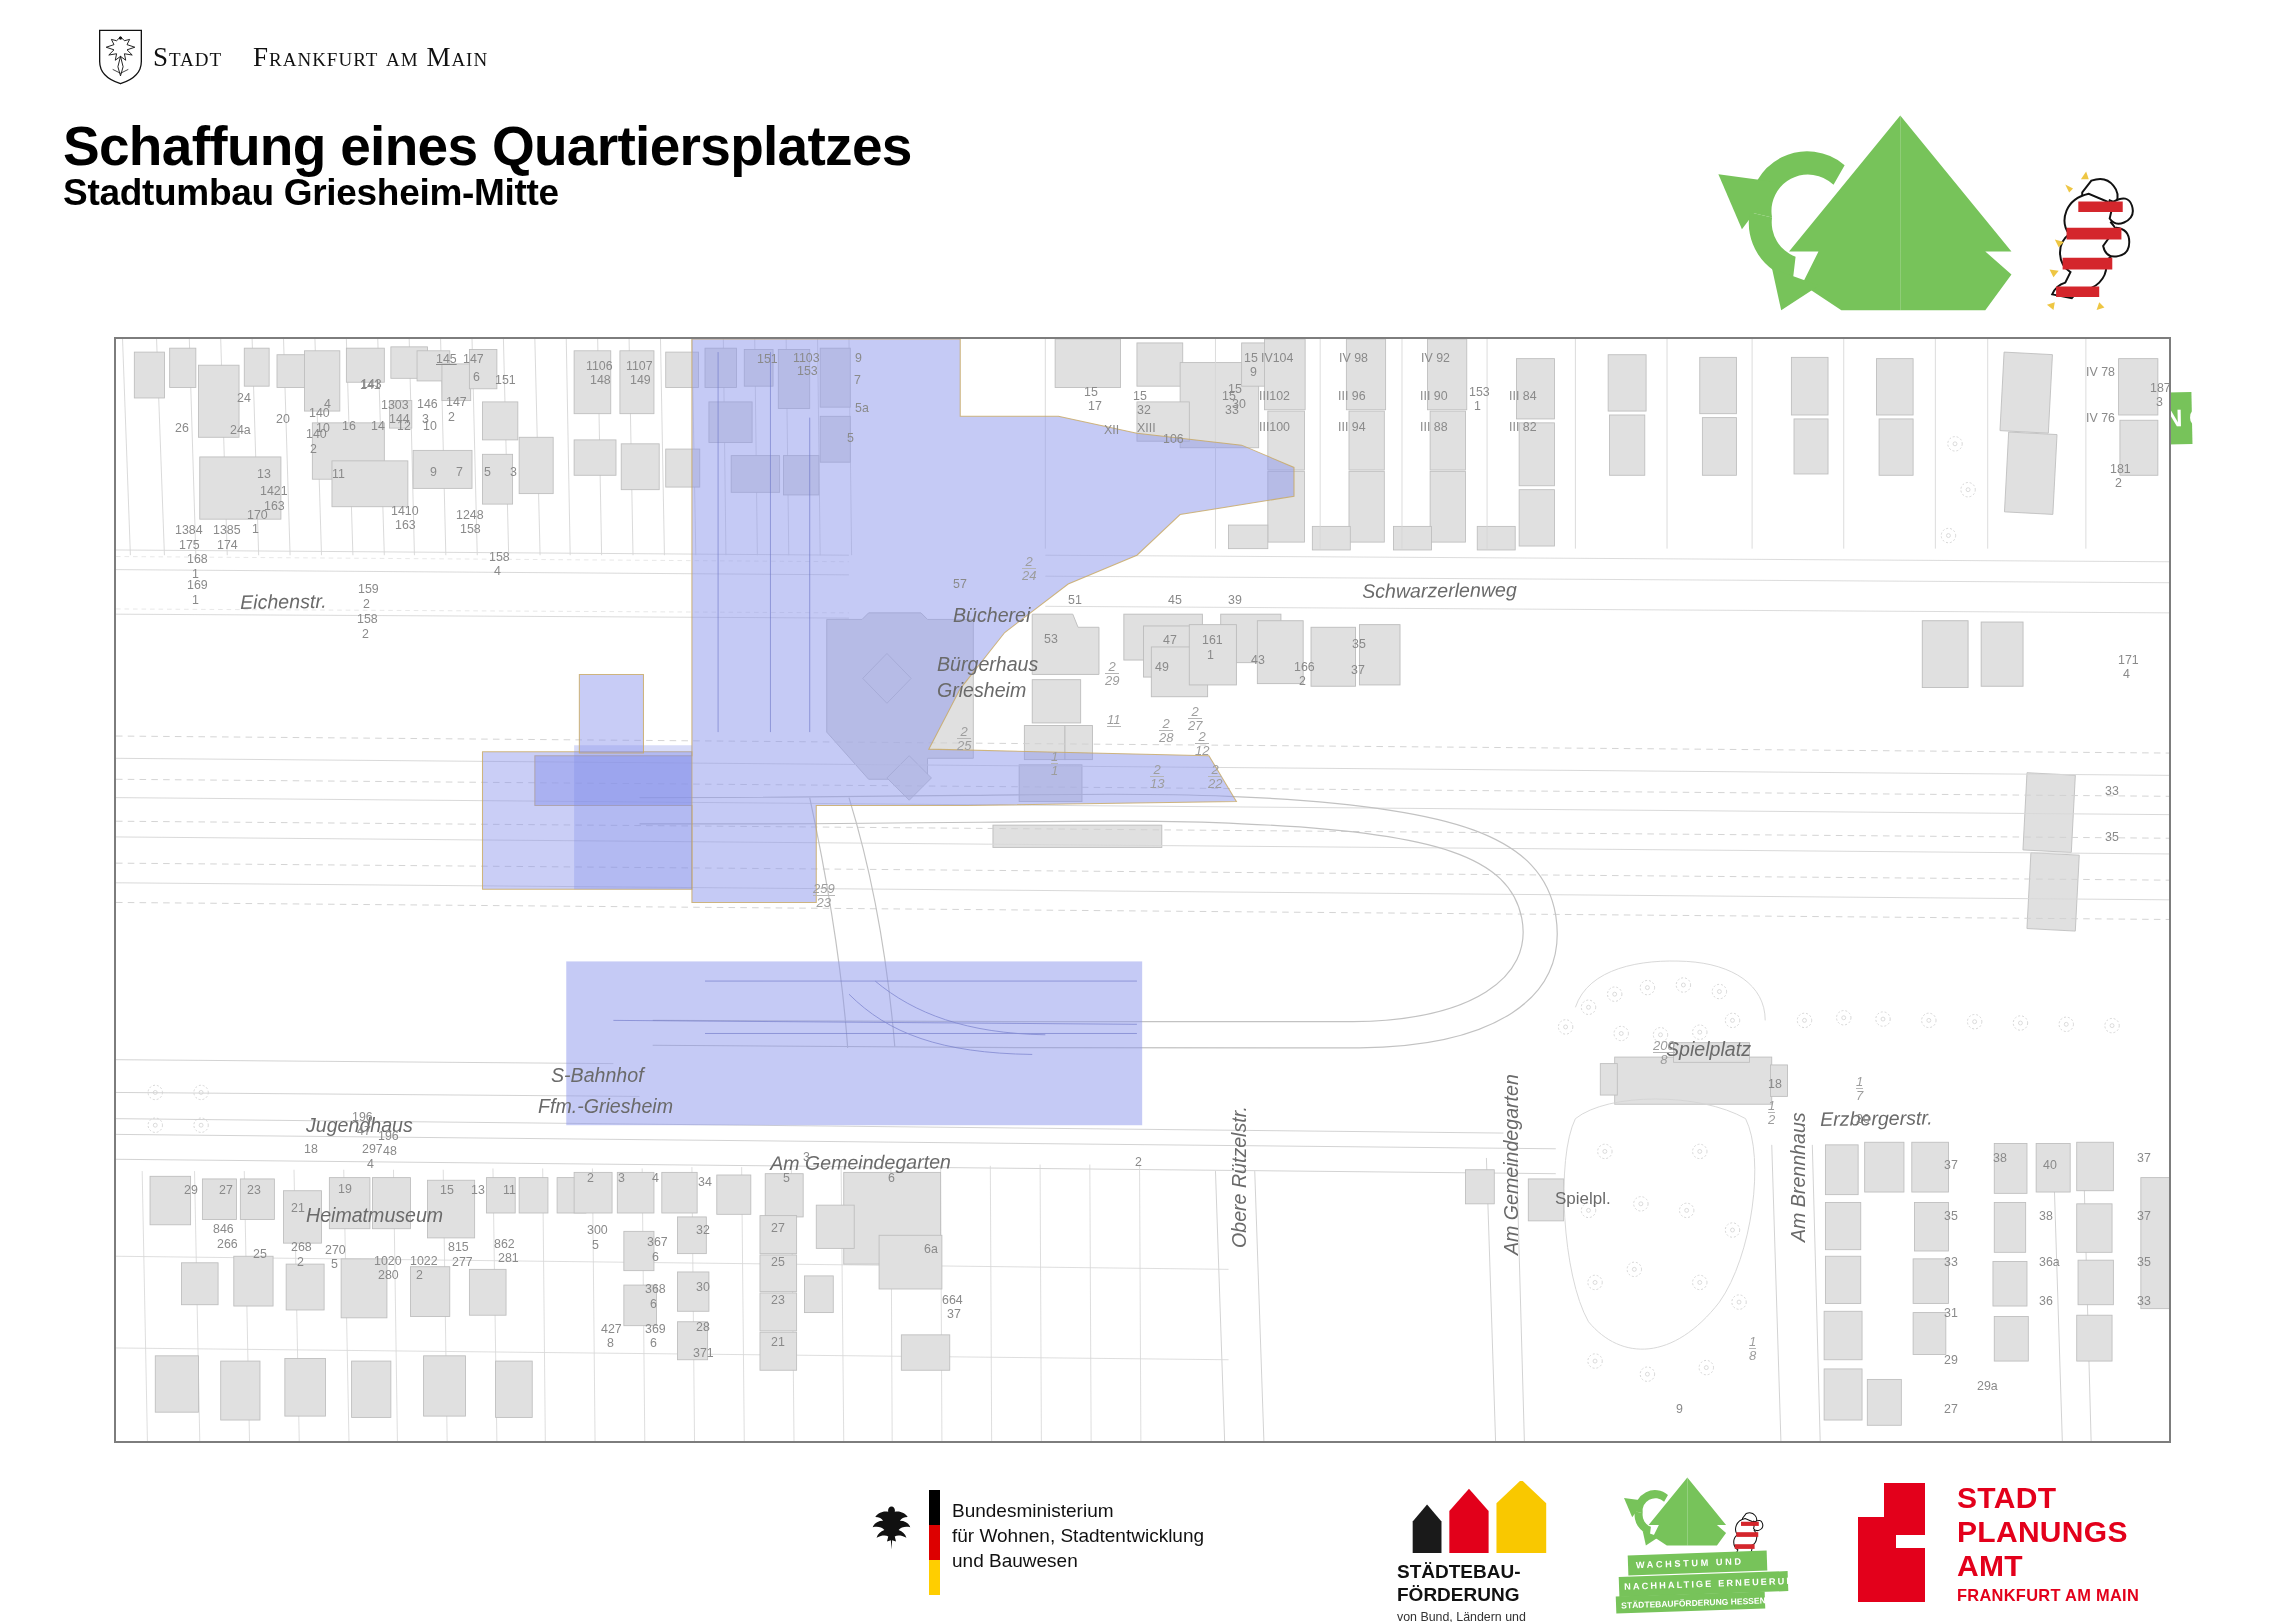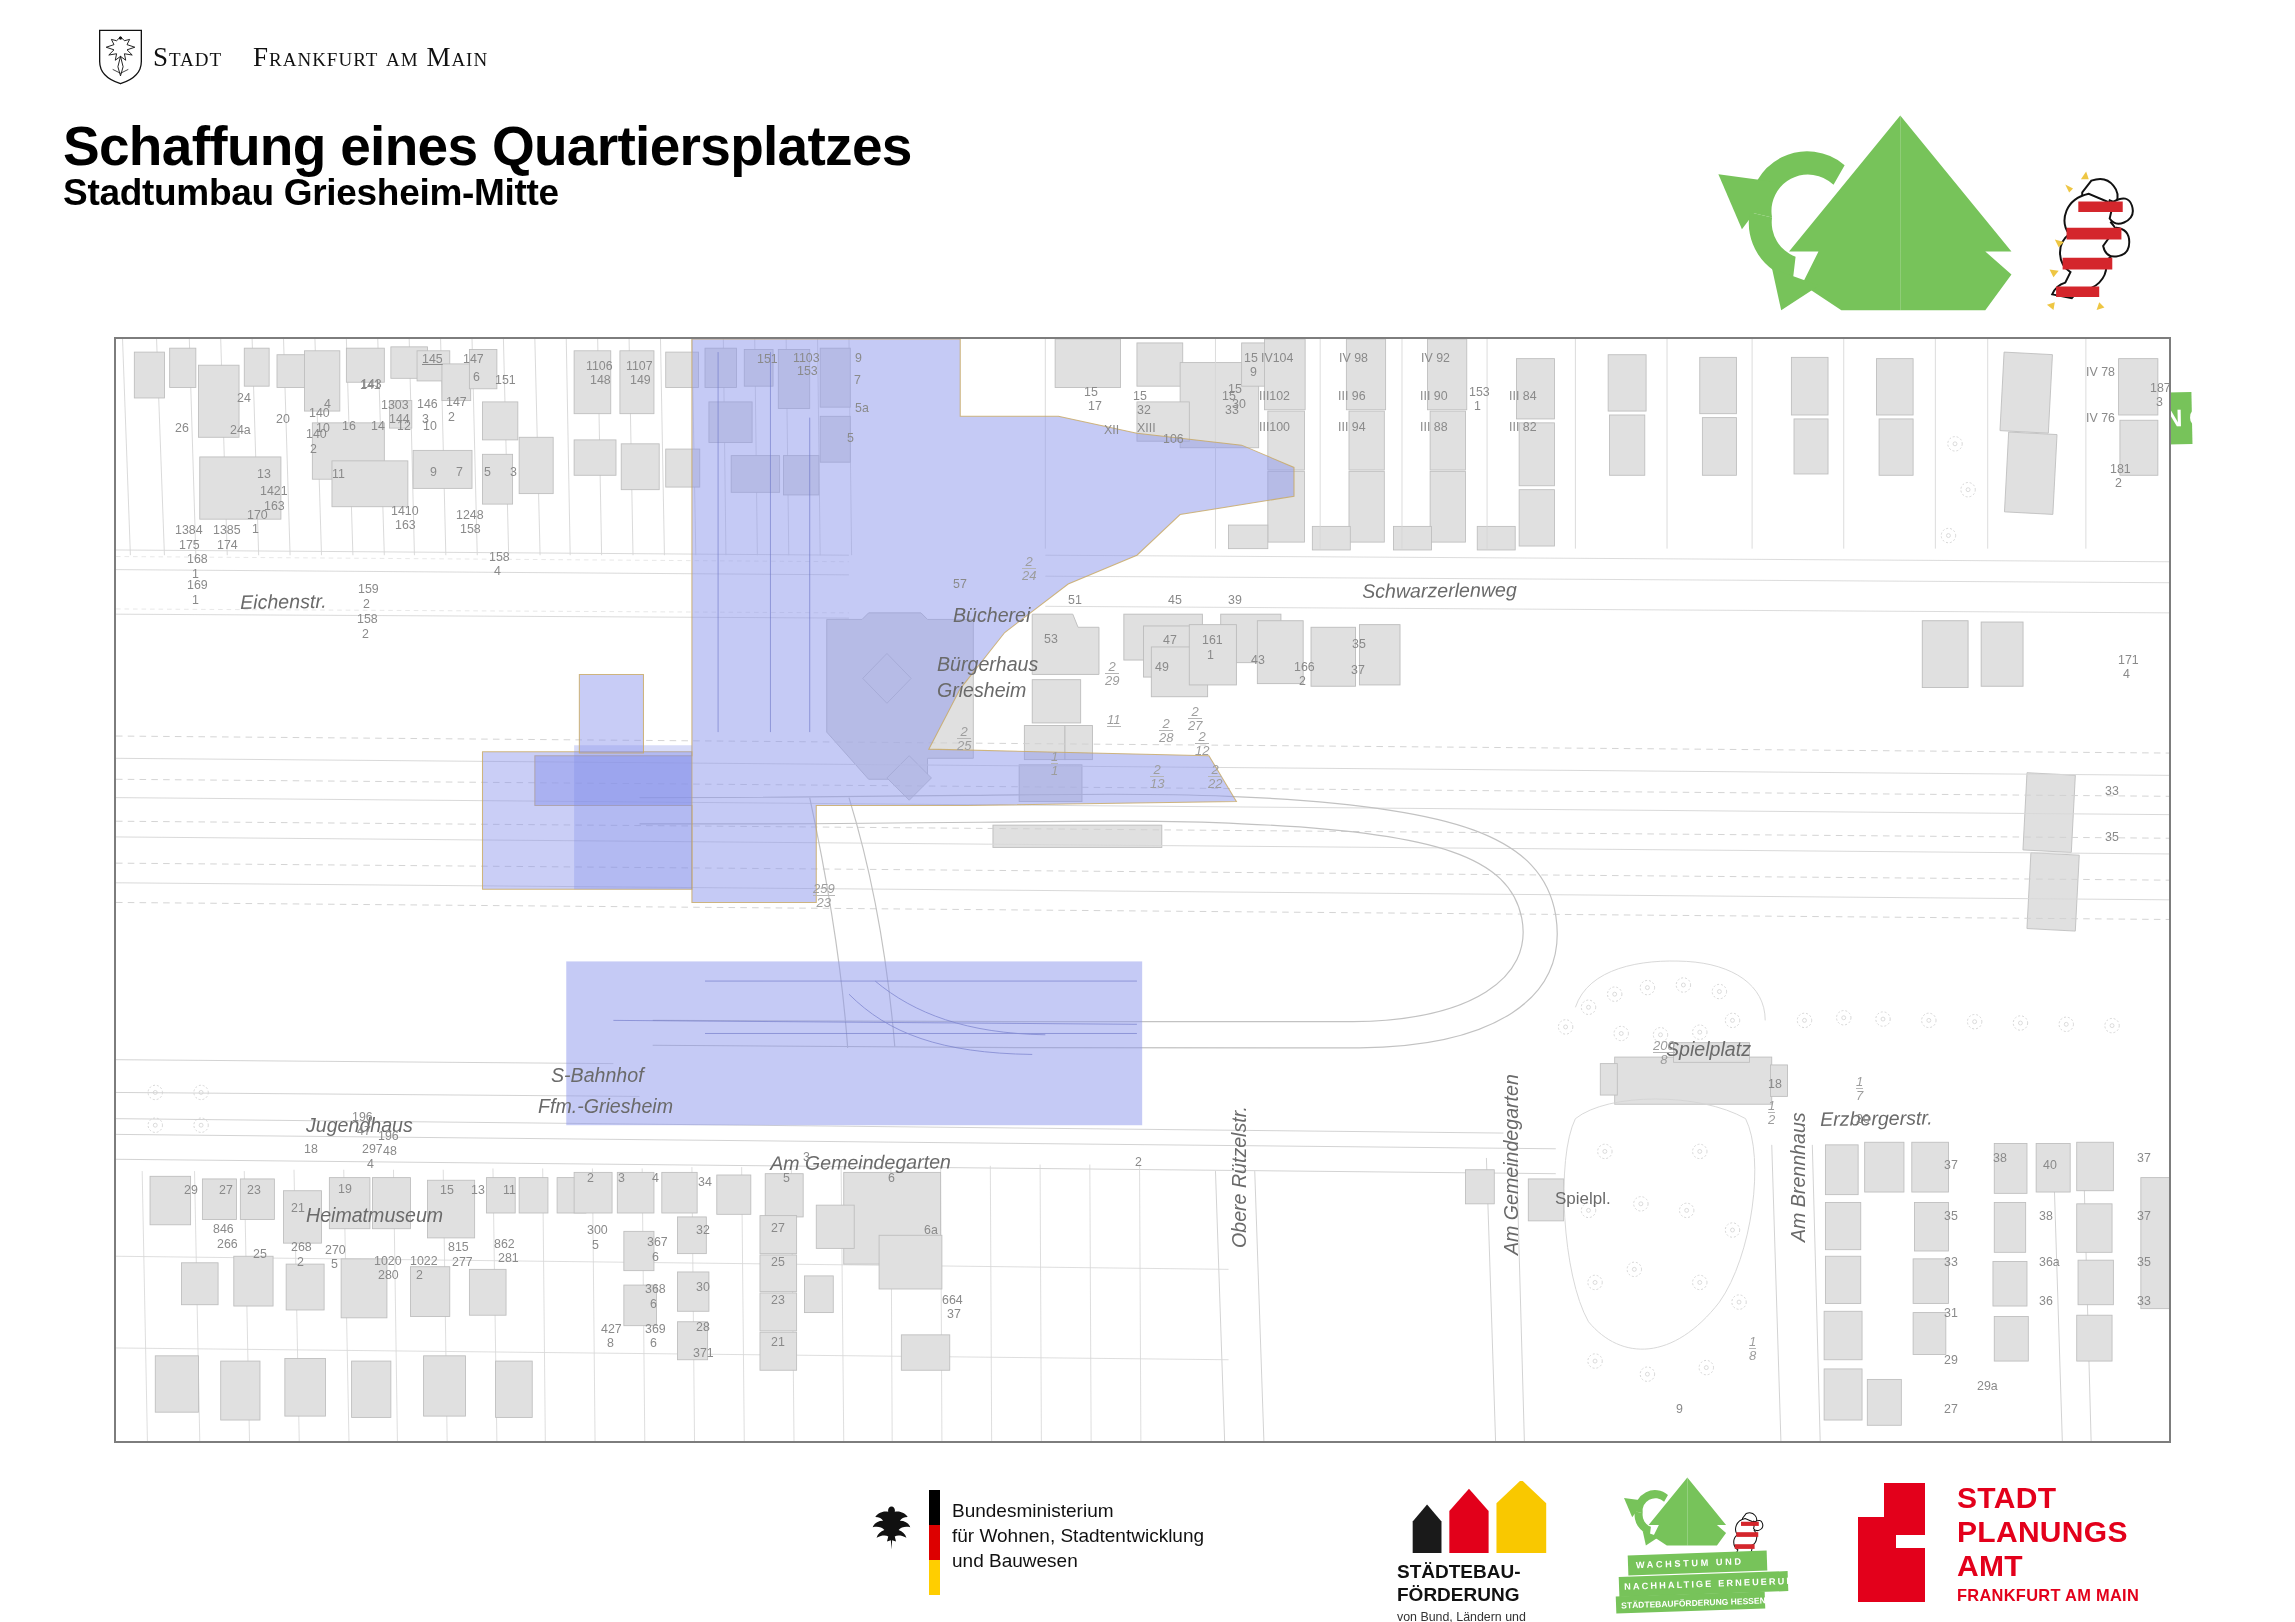--- a/index.html
+++ b/index.html
@@ -549,21 +549,21 @@
       <div class="maplabel poi" style="left: 821px; top: 340px;">Griesheim</div>
       <div class="maplabel poi" style="left: 435px; top: 725px;">S-Bahnhof</div>
       <div class="maplabel poi" style="left: 422px; top: 756px;">Ffm.-Griesheim</div>
       <div class="maplabel poi" style="left: 190px; top: 775px;">Jugendhaus</div>
       <div class="maplabel poi" style="left: 190px; top: 865px;">Heimatmuseum</div>
       <div class="maplabel poi" style="left: 1550px; top: 699px;">Spielplatz</div>
       <div class="maplabel poi-sm" style="left: 1439px; top: 850px;">Spielpl.</div>
     </div>
   <div id="num-labels">
       <div class="maplabel hnum" style="left: 121px; top: 52px;">24</div>
-      <div class="maplabel hnum" style="left: 306px; top: 13px; text-decoration: underline;">145</div>
+      <div class="maplabel hnum" style="left: 320px; top: 13px; text-decoration: underline;">145</div>
       <div class="maplabel hnum" style="left: 347px; top: 13px;">147</div>
       <div class="maplabel hnum" style="left: 357px; top: 31px;">6</div>
       <div class="maplabel hnum" style="left: 379px; top: 34px;">151</div>
       <div class="maplabel hnum" style="left: 203px; top: 39px; margin-left: 41px;">141</div>
       <div class="maplabel hnum" style="left: 245px; top: 38px;">143</div>
       <div class="maplabel hnum" style="left: 208px; top: 58px;">4</div>
       <div class="maplabel hnum" style="left: 265px; top: 59px;">1303</div>
       <div class="maplabel hnum" style="left: 273px; top: 73px;">144</div>
       <div class="maplabel hnum" style="left: 301px; top: 58px;">146</div>
       <div class="maplabel hnum" style="left: 306px; top: 73px;">3</div>
@@ -718,21 +718,21 @@
       <div class="maplabel hnum" style="left: 536px; top: 911px;">6</div>
       <div class="maplabel hnum" style="left: 529px; top: 943px;">368</div>
       <div class="maplabel hnum" style="left: 534px; top: 958px;">6</div>
       <div class="maplabel hnum" style="left: 529px; top: 983px;">369</div>
       <div class="maplabel hnum" style="left: 534px; top: 997px;">6</div>
       <div class="maplabel hnum" style="left: 485px; top: 983px;">427</div>
       <div class="maplabel hnum" style="left: 491px; top: 997px;">8</div>
       <div class="maplabel hnum" style="left: 577px; top: 1007px;">371</div>
       <div class="maplabel hnum" style="left: 826px; top: 954px;">664</div>
       <div class="maplabel hnum" style="left: 831px; top: 968px;">37</div>
-      <div class="maplabel hnum" style="left: 808px; top: 884px;">6a</div>
+      <div class="maplabel hnum" style="left: 808px; top: 903px;">6a</div>
       <div class="maplabel hnum" style="left: 1652px; top: 738px;">18</div>
       <div class="maplabel hnum" style="left: 1740px; top: 773px;">20</div>
       <div class="maplabel hnum" style="left: 1828px; top: 819px;">37</div>
       <div class="maplabel hnum" style="left: 1877px; top: 812px;">38</div>
       <div class="maplabel hnum" style="left: 1927px; top: 819px;">40</div>
       <div class="maplabel hnum" style="left: 2021px; top: 812px;">37</div>
       <div class="maplabel hnum" style="left: 1828px; top: 870px;">35</div>
       <div class="maplabel hnum" style="left: 1828px; top: 916px;">33</div>
       <div class="maplabel hnum" style="left: 1923px; top: 870px;">38</div>
       <div class="maplabel hnum" style="left: 1923px; top: 916px;">36a</div>

